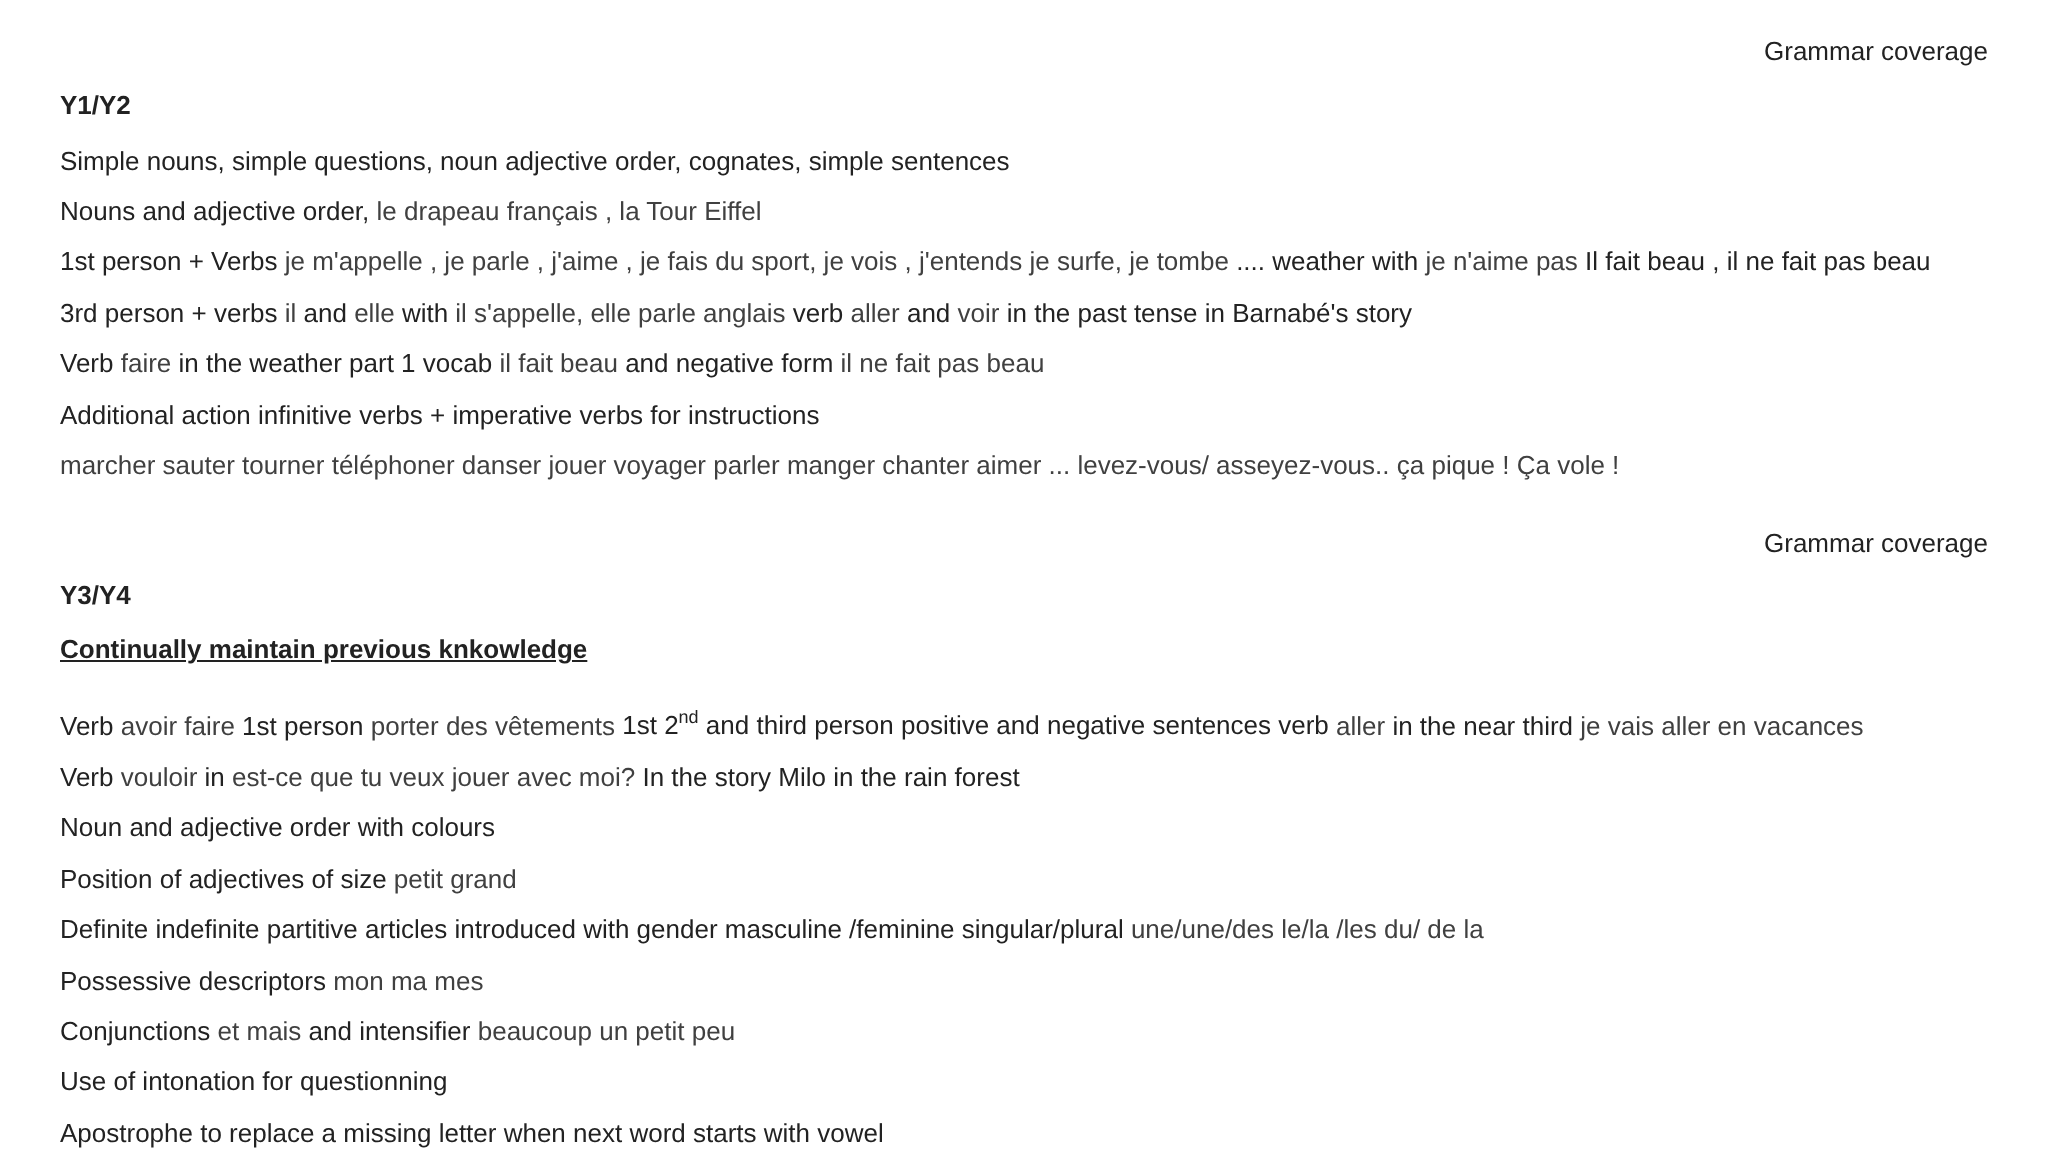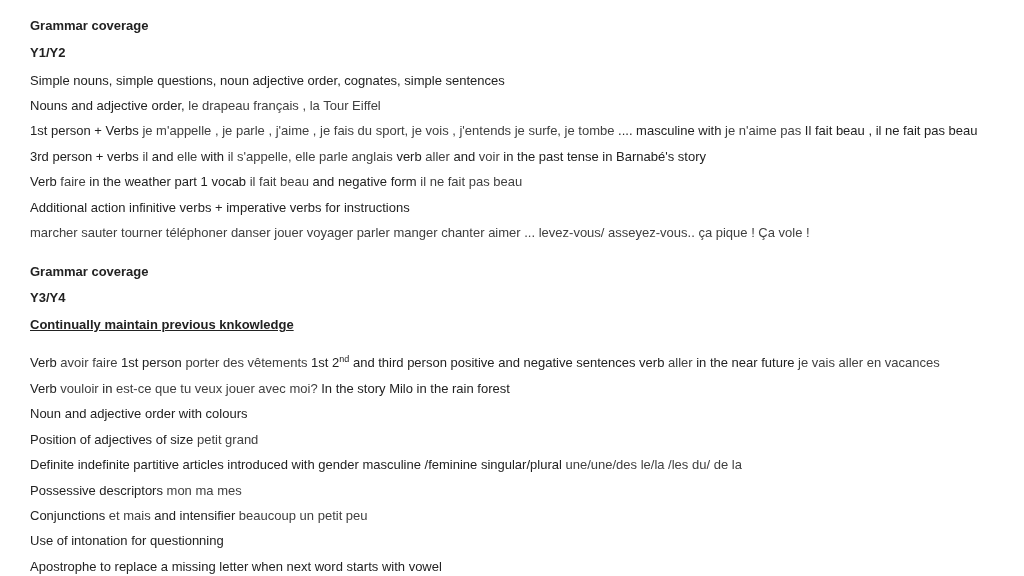--- a/index.html
+++ b/index.html
@@ -5,23 +5,24 @@
     * { margin: 0; padding: 0; box-sizing: border-box; }
     body {
       font-family: Arial, sans-serif;
       font-size: 13px;
       color: #222;
       background: #fff;
       padding: 16px 30px;
       line-height: 1.6;
     }
     .section-title {
-      font-weight: bold;
+      font-weight: normal;
       font-size: 13px;
       margin-bottom: 6px;
+      text-align: right;
     }
     .year-label {
       font-weight: bold;
       font-size: 13px;
       margin-bottom: 6px;
       display: block;
     }
     .subsection-title {
       font-weight: bold;
       font-size: 13px;
@@ -49,21 +50,21 @@
 
     <div class="line">
       <span>Simple nouns, simple questions, noun adjective order, cognates, simple sentences</span>
     </div>
 
     <div class="line">
       <span>Nouns and adjective order,  </span><span class="blue">le drapeau français , la Tour Eiffel</span>
     </div>
 
     <div class="line">
-      <span>1st person + Verbs </span><span class="blue">je m'appelle , je parle , j'aime , je fais du sport, je vois , j'entends je surfe, je tombe</span><span>  ....     masculine with   </span><span class="blue">je n'aime pas</span><span>     Il fait beau , il ne fait pas beau</span>
+      <span>1st person + Verbs </span><span class="blue">je m'appelle , je parle , j'aime , je fais du sport, je vois , j'entends je surfe, je tombe</span><span>  ....     weather with   </span><span class="blue">je n'aime pas</span><span>     Il fait beau , il ne fait pas beau</span>
     </div>
 
     <div class="line">
       <span>3rd person  +  verbs      </span><span class="blue">il</span><span> and </span><span class="blue">elle</span><span> with </span><span class="blue">il s'appelle, elle parle anglais</span><span>      verb </span><span class="blue">aller</span><span> and </span><span class="blue">voir</span><span>  in the past tense in Barnabé's story</span>
     </div>
 
     <div class="line">
       <span>Verb </span><span class="blue">faire</span><span> in the weather part 1 vocab  </span><span class="blue">il fait beau</span><span> and negative form </span><span class="blue">il ne fait pas beau</span>
     </div>
 
@@ -75,21 +76,21 @@
       <span class="blue">marcher sauter tourner téléphoner danser jouer voyager parler manger chanter aimer ... levez-vous/ asseyez-vous.. ça pique ! Ça vole !</span>
     </div>
   </div>
 
   <div class="section-gap">
     <div class="section-title">Grammar coverage</div>
     <span class="year-label">Y3/Y4</span>
     <span class="subsection-title">Continually maintain previous knkowledge</span>
 
     <div class="line">
-      <span>Verb </span><span class="blue">avoir faire</span><span>  1st person   </span><span class="blue">porter des vêtements</span><span>  1st 2<sup>nd</sup> and third person positive and negative sentences                       verb </span><span class="blue">aller</span><span> in the near future </span><span class="blue">je vais aller en vacances</span>
+      <span>Verb </span><span class="blue">avoir faire</span><span>  1st person   </span><span class="blue">porter des vêtements</span><span>  1st 2<sup>nd</sup> and third person positive and negative sentences                       verb </span><span class="blue">aller</span><span> in the near third </span><span class="blue">je vais aller en vacances</span>
     </div>
 
     <div class="line">
       <span>Verb </span><span class="blue">vouloir</span><span>  in </span><span class="blue">est-ce que tu veux jouer avec moi?</span><span>   In the story Milo in the rain forest</span>
     </div>
 
     <div class="line">
       <span>Noun and adjective order with colours</span>
     </div>
 

